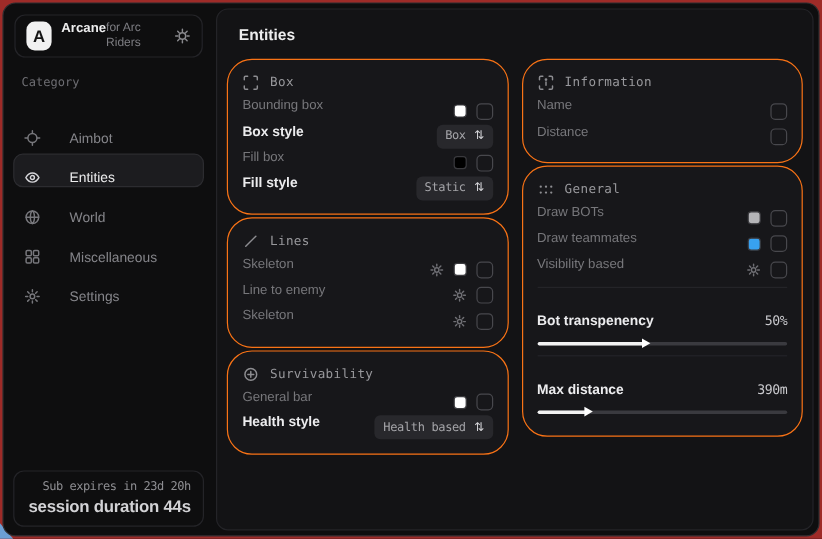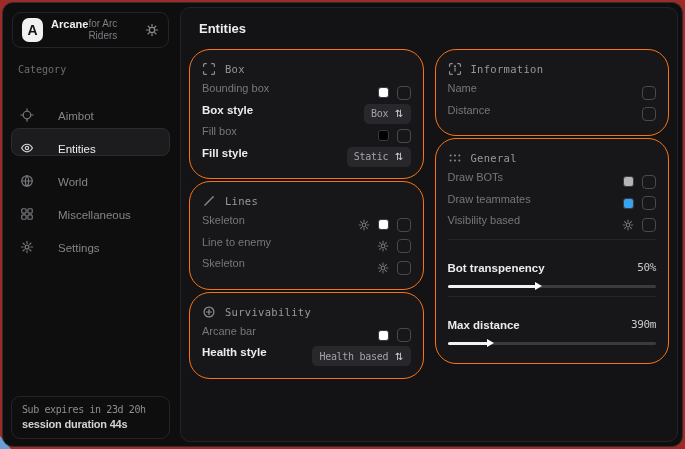--- a/index.html
+++ b/index.html
@@ -33,23 +33,23 @@
   .category{margin:16px 0 20px 15px;font-size:10px;color:#6d6d72;}
 
   .nav{display:flex;flex-direction:column;gap:5px;padding:0 8px;}
   .nav-item{height:26px;display:flex;align-items:flex-end;gap:24px;padding:0 8px;
     border-radius:8px;border:1px solid transparent;color:#85858a;font-size:11.5px;cursor:pointer;}
   .nav-item .nicon{display:flex;color:#77777c;}
   .nav-item.active{background:#1c1c1f;border-color:#2c2c30;color:#ededee;}
   .nav-item.active .nicon{color:#d6d6da;}
 
   .sub-card{position:absolute;left:8px;right:8px;bottom:7px;border:1px solid #242428;
-    border-radius:9px;padding:7px 10px 8px;box-sizing:border-box;}
+    border-radius:9px;padding:7px 10px 8px;box-sizing:border-box;text-align:right;}
   .sub-line1{font-size:10px;color:#8e8e92;letter-spacing:-0.4px;}
-  .sub-line2{font-size:11px;color:#d2d2d5;font-weight:bold;margin-top:3px;letter-spacing:-0.2px;}
+  .sub-line2{font-size:14px;color:#d2d2d5;font-weight:bold;margin-top:3px;letter-spacing:-0.2px;}
 
   
   .main{position:absolute;left:177px;top:4px;right:4px;bottom:4px;
     background:#131315;border:1px solid #242428;border-radius:10px;box-sizing:border-box;}
   .page-title{margin:13px 0 0 18px;font-size:13px;font-weight:bold;color:#ededee;}
 
   .cols{position:absolute;top:41px;left:8px;right:8px;display:flex;gap:11px;align-items:flex-start;}
   .col{width:239px;display:flex;flex-direction:column;}
 
   .panel{background:#17171a;border:1px solid #f97316;border-radius:21px;
@@ -260,21 +260,21 @@
           <div class="panel-head">
             <span class="picon">
               <svg width="14" height="14" viewBox="0 0 16 16" fill="none" stroke="currentColor" stroke-width="1.4" stroke-linecap="round">
                 <circle cx="8" cy="8" r="5.6"></circle>
                   <path d="M8 5.2v5.6M5.2 8h5.6"></path>
               </svg>
             </span>
             <span class="panel-title mono">Survivability</span>
           </div>
           <div class="row">
-            <span class="lbl-dim">Arcane bar</span>
+            <span class="lbl-dim">General bar</span>
             <span class="ctrls">
               <span class="swatch" style="background: rgb(255, 255, 255);"></span>
               <span class="checkbox"></span>
             </span>
           </div>
           <div class="row">
             <span class="lbl-bright">Health style</span>
             <span class="select">
               <span class="select-value mono">Health based</span>
               <span class="select-caret">⇅</span>

